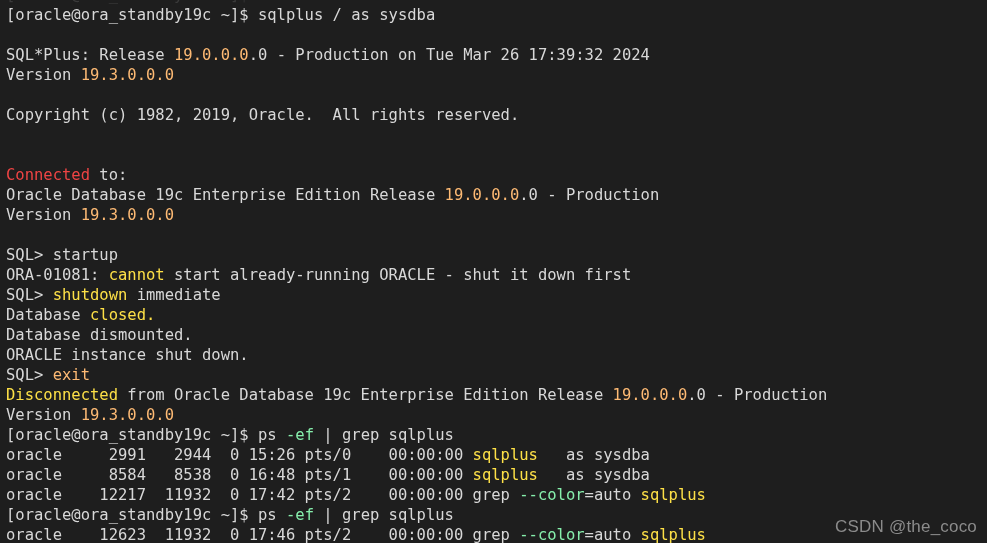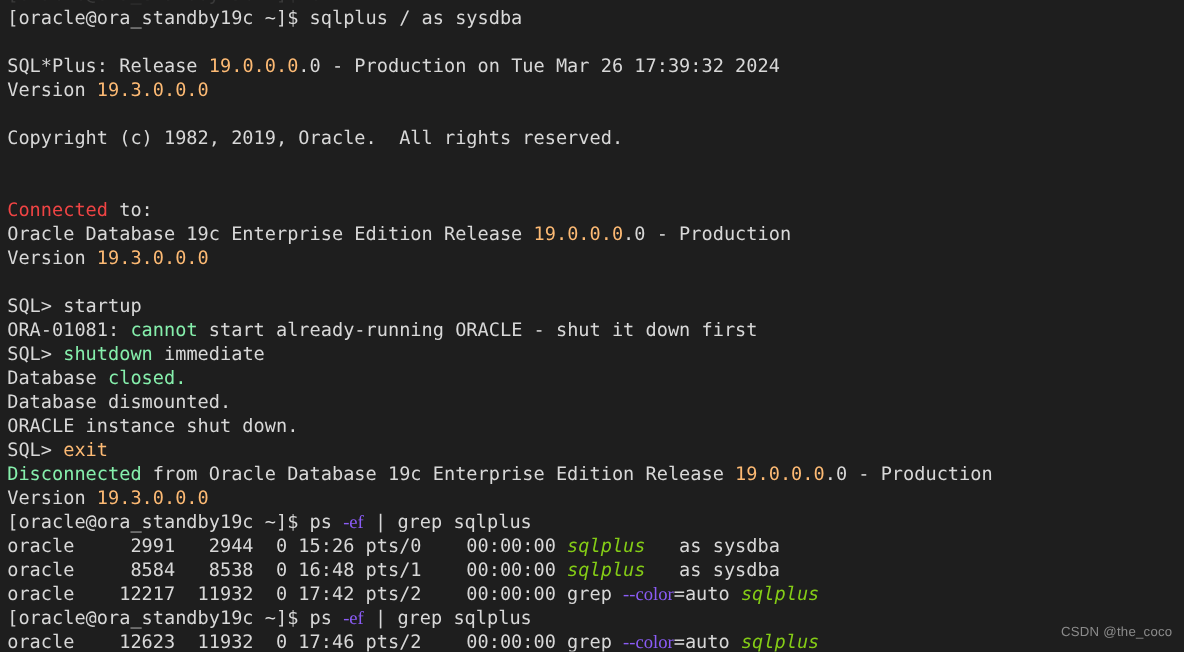--- a/index.html
+++ b/index.html
@@ -35,31 +35,31 @@
   
   #scroll {
     position: absolute;
     top: -15px;
     left: 6px;
     right: 0;
   }
   .c-default { color: #d8d8d8; }
   .c-magenta { color: #fdba74; }
   .c-green   { color: #ef4444; }
-  .c-yellow  { color: #86efac; }
-  .c-red     { color: #84cc16; font-style: italic; }
-  .c-cyan    { color: #8b5cf6; font-family: Liberation Serif, serif; }
+  .c-yellow  { color: #fde047; }
+  .c-red     { color: #fde047; }
+  .c-cyan    { color: #86efac; }
   .c-dim     { color: #3a3a3a; }
 
   #watermark {
     position: absolute;
     right: 10px;
     bottom: 6px;
     color: #8b8b8b;
-    font-size: 11px;
+    font-size: 17px;
     font-family: "Liberation Sans", sans-serif;
     letter-spacing: 0.2px;
     white-space: pre;
   }
 </style>
 </head>
 <body style="background: rgb(30, 30, 30);">
 
 <div id="terminal" style="background: rgb(30, 30, 30); color: rgb(216, 216, 216);">
   <div id="scroll"><div class="line"><span class="c-dim">[oracle@ora_standby19c ~]$ exit</span></div><div class="line"><span class="c-default">[oracle@ora_standby19c ~]$ sqlplus / as sysdba</span></div><div class="line"><span class="c-default"></span></div><div class="line"><span class="c-default">SQL*Plus: Release </span><span class="c-magenta">19.0.0.0</span><span class="c-default">.0 - Production on Tue Mar 26 17:39:32 2024</span></div><div class="line"><span class="c-default">Version </span><span class="c-magenta">19.3.0.0.0</span></div><div class="line"><span class="c-default"></span></div><div class="line"><span class="c-default">Copyright (c) 1982, 2019, Oracle.  All rights reserved.</span></div><div class="line"><span class="c-default"></span></div><div class="line"><span class="c-default"></span></div><div class="line"><span class="c-green">Connected</span><span class="c-default"> to:</span></div><div class="line"><span class="c-default">Oracle Database 19c Enterprise Edition Release </span><span class="c-magenta">19.0.0.0</span><span class="c-default">.0 - Production</span></div><div class="line"><span class="c-default">Version </span><span class="c-magenta">19.3.0.0.0</span></div><div class="line"><span class="c-default"></span></div><div class="line"><span class="c-default">SQL&gt; startup</span></div><div class="line"><span class="c-default">ORA-01081: </span><span class="c-yellow">cannot</span><span class="c-default"> start already-running ORACLE - shut it down first</span></div><div class="line"><span class="c-default">SQL&gt; </span><span class="c-yellow">shutdown</span><span class="c-default"> immediate</span></div><div class="line"><span class="c-default">Database </span><span class="c-yellow">closed.</span></div><div class="line"><span class="c-default">Database dismounted.</span></div><div class="line"><span class="c-default">ORACLE instance shut down.</span></div><div class="line"><span class="c-default">SQL&gt; </span><span class="c-magenta">exit</span></div><div class="line"><span class="c-yellow">Disconnected</span><span class="c-default"> from Oracle Database 19c Enterprise Edition Release </span><span class="c-magenta">19.0.0.0</span><span class="c-default">.0 - Production</span></div><div class="line"><span class="c-default">Version </span><span class="c-magenta">19.3.0.0.0</span></div><div class="line"><span class="c-default">[oracle@ora_standby19c ~]$ ps </span><span class="c-cyan">-ef</span><span class="c-default"> | grep sqlplus</span></div><div class="line"><span class="c-default">oracle     2991   2944  0 15:26 pts/0    00:00:00 </span><span class="c-red">sqlplus</span><span class="c-default">   as sysdba</span></div><div class="line"><span class="c-default">oracle     8584   8538  0 16:48 pts/1    00:00:00 </span><span class="c-red">sqlplus</span><span class="c-default">   as sysdba</span></div><div class="line"><span class="c-default">oracle    12217  11932  0 17:42 pts/2    00:00:00 grep </span><span class="c-cyan">--color</span><span class="c-default">=auto </span><span class="c-red">sqlplus</span></div><div class="line"><span class="c-default">[oracle@ora_standby19c ~]$ ps </span><span class="c-cyan">-ef</span><span class="c-default"> | grep sqlplus</span></div><div class="line"><span class="c-default">oracle    12623  11932  0 17:46 pts/2    00:00:00 grep </span><span class="c-cyan">--color</span><span class="c-default">=auto </span><span class="c-red">sqlplus</span></div></div>

